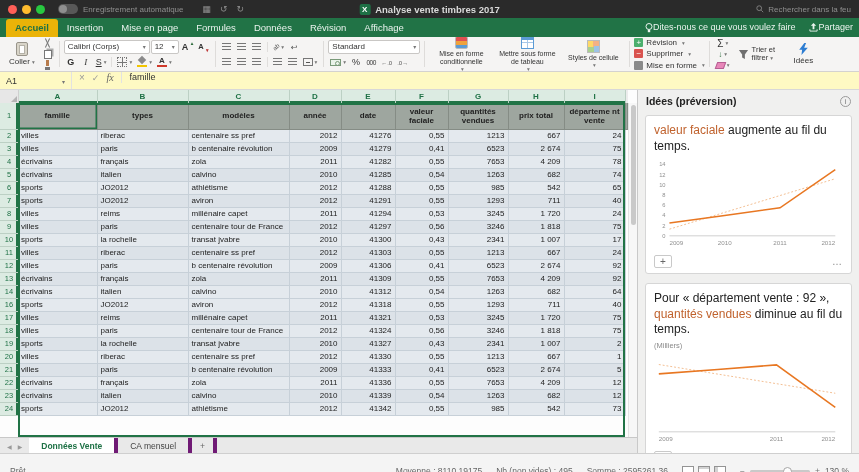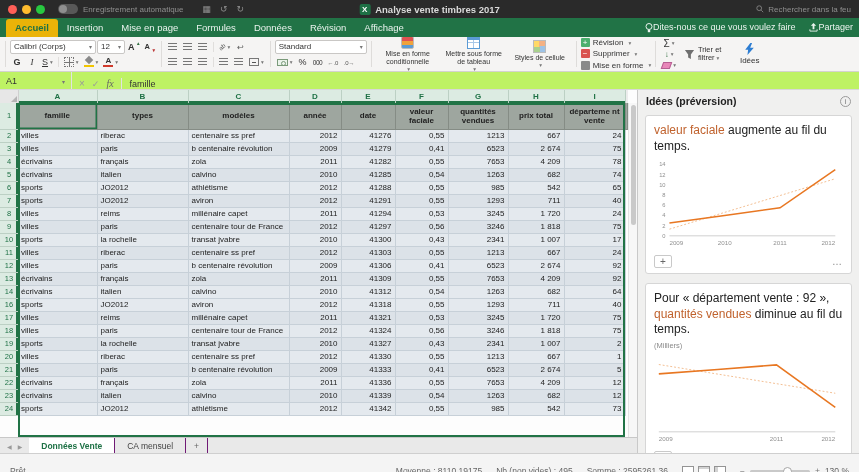--- a/index.html
+++ b/index.html
@@ -91,21 +91,21 @@
   .ci.ins{background:#4caf6e}.ci.ins::before{content:"+"}
   .ci.del{background:#d9534f}.ci.del::before{content:"−"}
   .ci.fmt{background:#8a8a8a}
   .sig{font-size:10px}
   .ic-filldown::before{content:"↓";font-size:8px;color:#2f6d3e}
   .ic-eraser{width:9px;height:7px;background:#e887b9;border:1px solid #b55f92;transform:skewX(-20deg);display:block}
   .ic-funnel{width:11px;height:11px}
   .ic-bolt{width:9px;height:12px}
 
   
-  .formula-bar{height:18px;background:#bef264;border-bottom:1px solid #d8d8d8;display:flex;align-items:flex-end;font-size:9px;color:#333}
+  .formula-bar{height:18px;background:#fef9c3;border-bottom:1px solid #d8d8d8;display:flex;align-items:flex-start;font-size:9px;color:#333}
   .namebox{width:72px;height:100%;display:flex;align-items:center;justify-content:space-between;padding:0 6px;border-right:1px solid #e2e2e2}
   .fbicons{display:flex;align-items:center;gap:7px;padding:0 7px;border-right:1px solid #e2e2e2;color:#9a9a9a}
   .x-icon::before{content:"×";font-size:10px}
   .check-icon::before{content:"✓";font-size:9px}
   .fx{font-family:"Liberation Serif",serif;font-style:italic;font-size:10px;color:#666}
   .fvalue{padding-left:8px}
 
   
   .main{display:flex;height:363px}
   .sheet-zone{width:637px;display:flex;flex-direction:column}
@@ -126,21 +126,21 @@
   td.ecell{background:#fff;border:none}
   .range-border{position:absolute;left:18px;top:13px;width:607px;height:334px;border:2px solid #217346;pointer-events:none}
   .vscroll{position:absolute;top:13px;right:0;bottom:0;width:9px;background:#f7f7f7;border-left:1px solid #e3e3e3}
   .vthumb{margin:2px 1.5px;height:120px;border-radius:3px;background:#c9c9c9}
 
   
   .sheet-tabbar{height:16px;background:#e9e9e9;border-top:1px solid #c8c8c8;display:flex;align-items:stretch;font-size:8.5px}
   .tab-arrows{display:flex;align-items:center;gap:6px;padding:0 7px;color:#9a9a9a}
   .arr-l::before{content:"◀";font-size:6px}
   .arr-r::before{content:"▶";font-size:6px}
-  .stab{display:flex;align-items:center;padding:0 12px;color:#444;border-right:1px solid #701a75;white-space:nowrap}
+  .stab{display:flex;align-items:center;padding:0 12px;color:#444;border-right:4px solid #701a75;white-space:nowrap}
   .stab.active{background:#fff;color:#1e7145;font-weight:bold}
   .stab.add{padding:0 8px;color:#666}
 
   
   .ideas-panel{width:222px;height:363px;background:#f0f0ef;border-left:1px solid #c9c9c9;display:flex;flex-direction:column;overflow:hidden}
   .panel-head{height:22px;display:flex;align-items:center;justify-content:space-between;padding:0 8px;font-size:10.5px;font-weight:bold;color:#222}
   .info-circ{width:11px;height:11px;border-radius:50%;border:1px solid #9a9a9a;color:#9a9a9a;font-size:7px;display:flex;align-items:center;justify-content:center;flex:none}
   .info-circ::before{content:"i"}
   .cards{flex:1;padding:3px 7px 6px;display:flex;flex-direction:column;gap:9px;overflow:hidden}
   .card{background:#fff;border:1px solid #d6d6d6;border-radius:3px;padding:7px 8px 5px;display:flex;flex-direction:column;gap:3px}
@@ -217,20 +217,37 @@
       <svg width="9" height="9" viewBox="0 0 10 10">
           <path d="M5 0l3 3H6v4H4V3H2z" fill="#eaf3ee"></path>
           <path d="M1 7v2h8V7" fill="none" stroke="#eaf3ee"></path>
         </svg>
       <span>Partager</span>
     </span>
   </div>
 </div>
 
 <div class="ribbon-body">
+  <div class="rgroup g-paste">
+    <div class="bigv">
+      <span class="ic-clipboard"></span>
+      <span class="blab dd">Coller</span>
+    </div>
+    <div class="vstack">
+      <button class="mini">
+          <span class="ic-cut"></span>
+        </button>
+      <button class="mini">
+          <span class="ic-copy"></span>
+        </button>
+      <button class="mini">
+          <span class="ic-brush"></span>
+        </button>
+    </div>
+  </div>
   <div class="gsep"></div>
 
   <div class="rgroup g-font">
     <div class="rrow">
       <div class="combo" style="width:86px">
           <span class="cl">Calibri (Corps)</span>
           <span class="car"></span>
         </div>
       <div class="combo" style="width:28px">
           <span class="cl">12</span>

